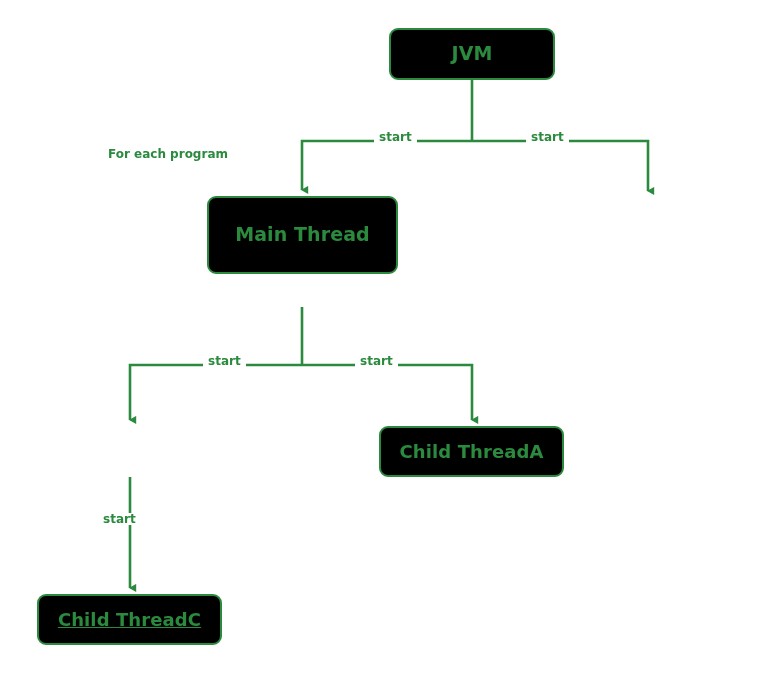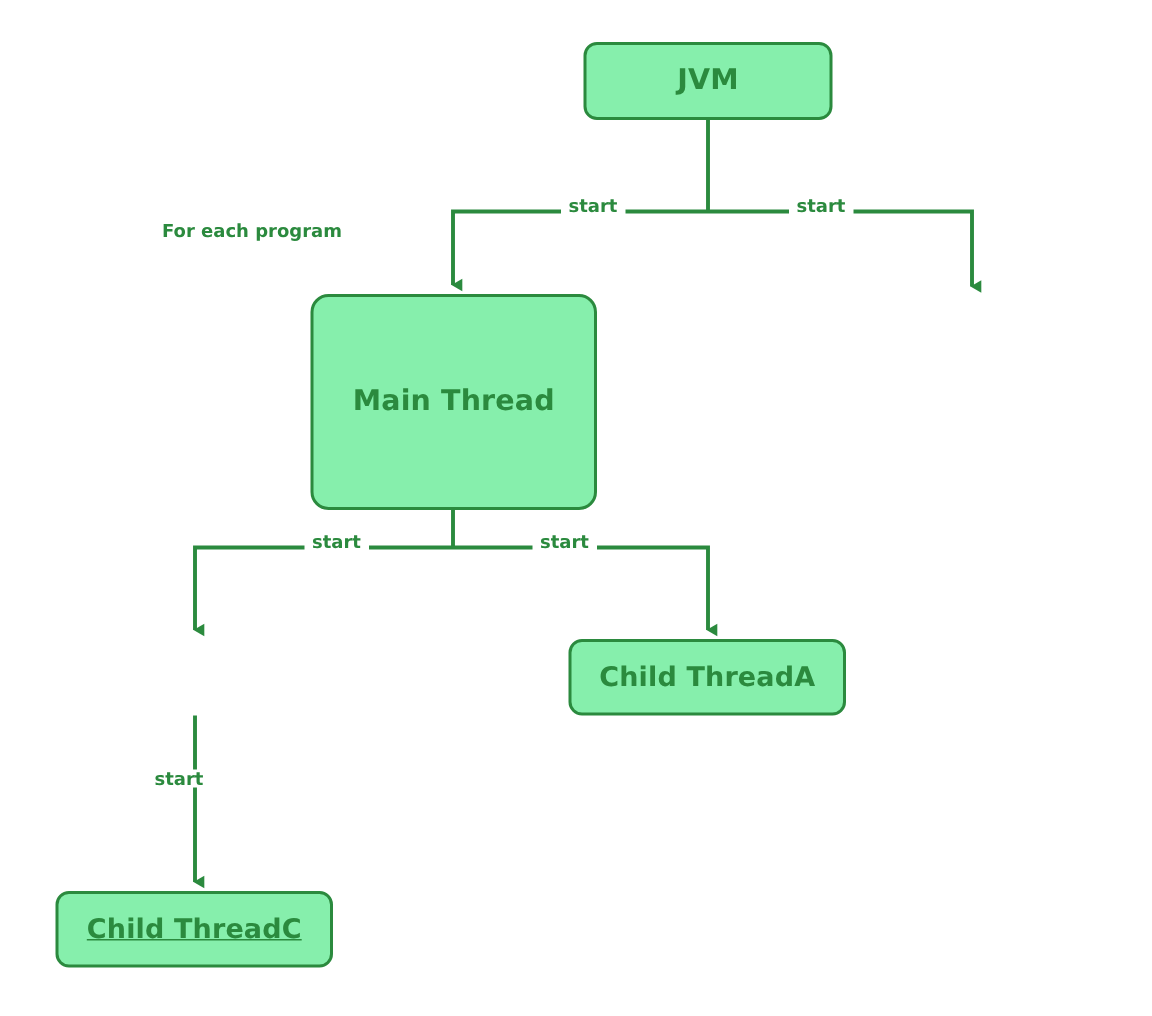--- a/index.html
+++ b/index.html
@@ -23,21 +23,21 @@
   #edges-layer {
     position: absolute;
     top: 0;
     left: 0;
     width: 768px;
     height: 677px;
   }
   .node {
     position: absolute;
     box-sizing: border-box;
-    background: #86efac;
+    background: #000000;
     border: 2.5px solid #2b8a3e;
     border-radius: 9px;
     display: flex;
     align-items: center;
     justify-content: center;
     text-align: left;
     color: #2b8a3e;
     font-weight: bold;
     letter-spacing: 0.1px;
     line-height: 1.22;
@@ -51,23 +51,22 @@
     left: 389px;
     top: 28px;
     width: 166px;
     height: 52px;
     font-size: 19px;
   }
   #node-main-thread {
     left: 207px;
     top: 196px;
     width: 191px;
-    height: 144px;
+    height: 78px;
     font-size: 19px;
-    border-radius: 12px;
   }
   #node-daemon-threads {
     left: 547px;
     top: 197px;
     width: 185px;
     height: 110px;
     font-size: 18px;
   }
   #node-child-thread-a {
     left: 37px;

